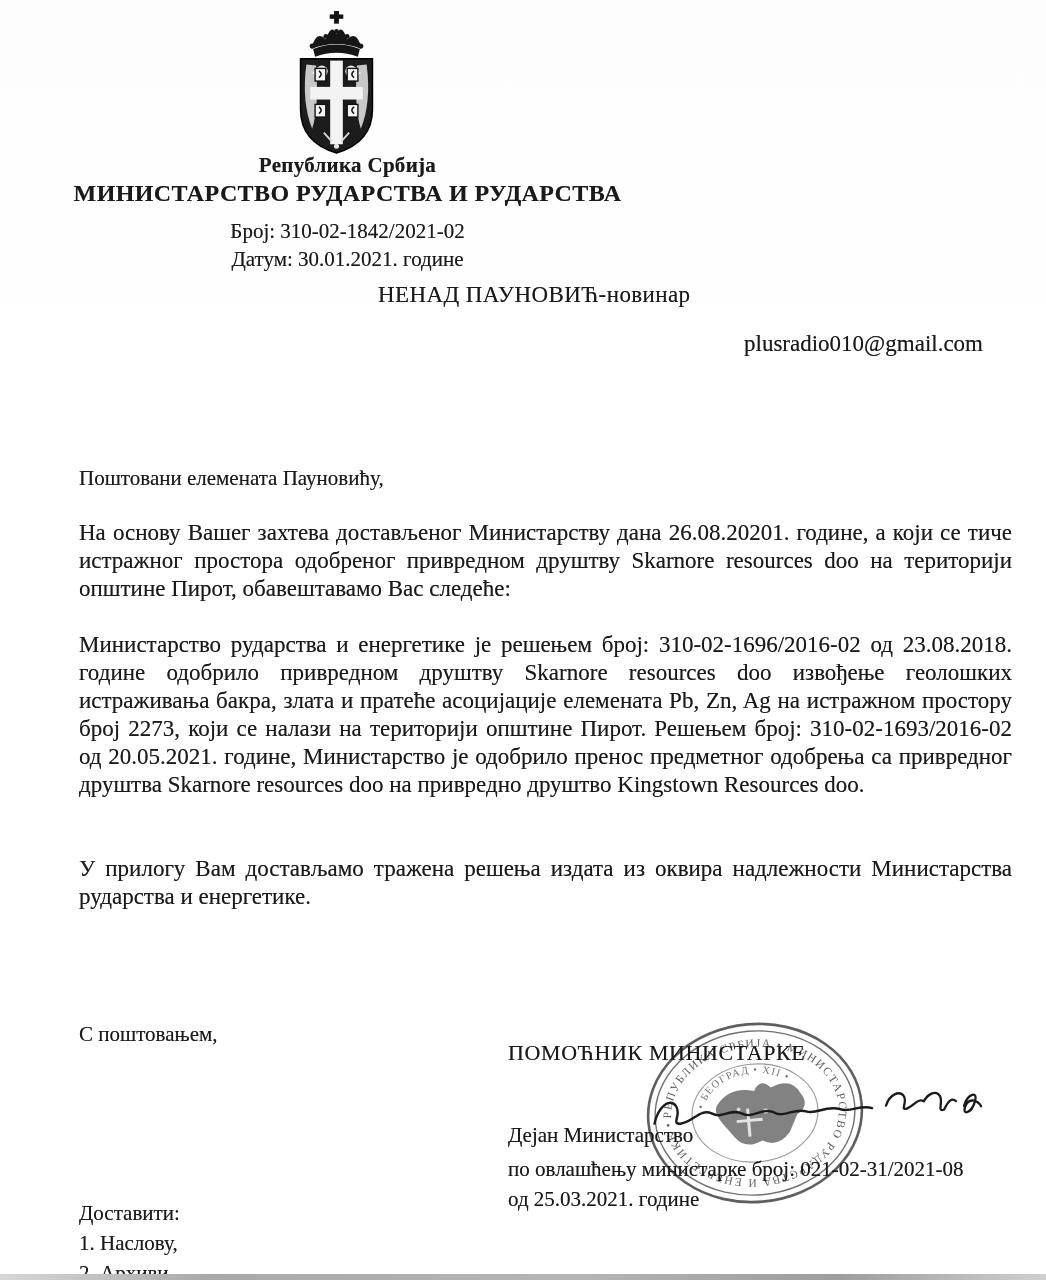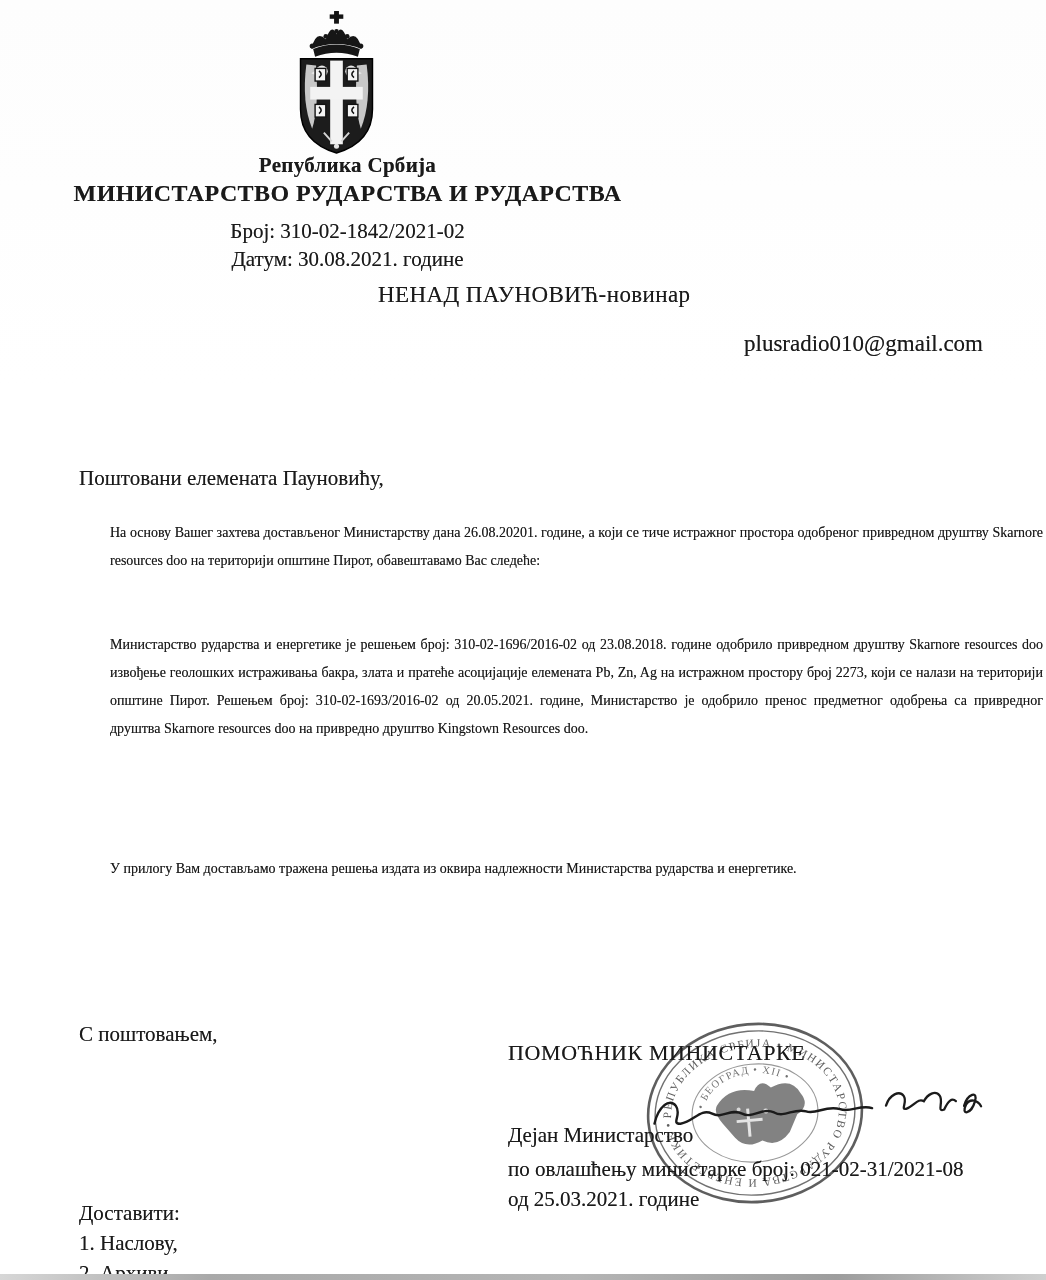--- a/index.html
+++ b/index.html
@@ -19,22 +19,22 @@
   }
   .header-country{font-weight:bold;font-size:21px;line-height:26px;letter-spacing:0.3px;}
   .header-ministry{font-weight:bold;font-size:24px;line-height:30px;letter-spacing:0.4px;}
   .header-number{font-size:21px;line-height:28px;margin-top:9px;}
   .header-date{font-size:21px;line-height:28px;}
   .recipient-name{left:378px;top:282px;font-size:23px;letter-spacing:0.4px;}
   .recipient-email{left:744px;top:331px;font-size:23px;}
   .salutation{left:79px;top:466px;font-size:21px;}
   .para{
     left:79px;width:933px;
-    font-size:14px;line-height:28px;
-    text-align:justify;text-align-last:left;margin-left:31px;
+    font-size:23px;line-height:28px;
+    text-align:justify;text-align-last:left;
   }
   .p1{top:519px;}
   .p2{top:631px;}
   .p3{top:855px;}
   .closing{left:79px;top:1022px;font-size:21px;}
   .sig-block{
     position:absolute;left:508px;top:1040px;width:510px;text-align:left;z-index:3;
   }
   .sig-title{font-size:22px;letter-spacing:0.6px;line-height:26px;}
   .sig-name{font-size:21px;line-height:26px;margin-top:56px;}
@@ -83,21 +83,21 @@
     <path d="M37,99.5 q4.5,3.5 0,7" stroke="#111" stroke-width="1.6" fill="none"></path>
     <path d="M73,99.5 q-4.5,3.5 0,7" stroke="#111" stroke-width="1.6" fill="none"></path>
     <path d="M42,126 l8,9 M68,126 l-8,9" stroke="#d5d5d5" stroke-width="2" fill="none"></path>
     <circle cx="55" cy="140" r="2.6" fill="#e6e6e6"></circle>
   </svg>
 
   <div class="header-block">
     <div class="header-country scan">Република Србија</div>
     <div class="header-ministry scan">МИНИСТАРСТВО РУДАРСТВА И РУДАРСТВА</div>
     <div class="header-number scan">Број: 310-02-1842/2021-02</div>
-    <div class="header-date scan">Датум: 30.08.2021. године</div>
+    <div class="header-date scan">Датум: 30.01.2021. године</div>
   </div>
 
   <div class="t recipient-name scan">НЕНАД ПАУНОВИЋ-новинар</div>
   <div class="t recipient-email scan">plusradio010@gmail.com</div>
 
   <div class="t salutation scan">Поштовани елемената Пауновићу,</div>
   <div class="t para p1 scan">На основу Вашег захтева достављеног Министарству дана 26.08.20201. године, а који се тиче истражног простора одобреног привредном друштву Skarnore resources doo на територији општине Пирот, обавештавамо Вас следеће:</div>
   <div class="t para p2 scan">Министарство рударства и енергетике је решењем број: 310-02-1696/2016-02 од 23.08.2018. године одобрило привредном друштву Skarnore resources doo извођење геолошких истраживања бакра, злата и пратеће асоцијације елемената Pb, Zn, Ag на истражном простору број 2273, који се налази на територији општине Пирот. Решењем број: 310-02-1693/2016-02 од 20.05.2021. године, Министарство је одобрило пренос предметног одобрења са привредног друштва Skarnore resources doo на привредно друштво Kingstown Resources doo.</div>
   <div class="t para p3 scan">У прилогу Вам достављамо тражена решења издата из оквира надлежности Министарства рударства и енергетике.</div>
   <div class="t closing scan">С поштовањем,</div>

